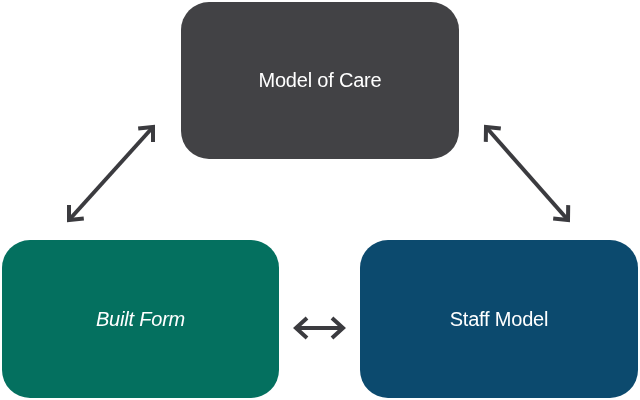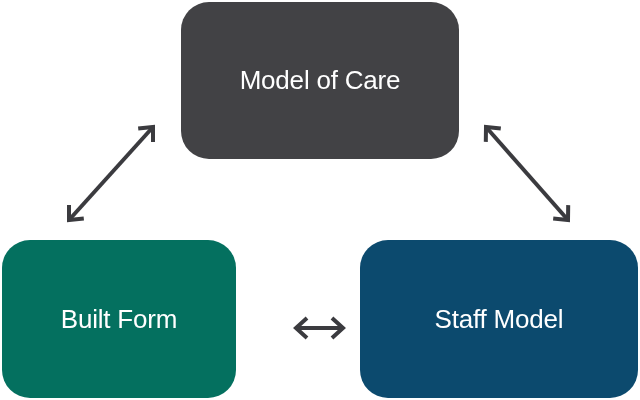--- a/index.html
+++ b/index.html
@@ -19,28 +19,28 @@
     width: 640px; height: 400px;
     pointer-events: none;
   }
 
   .node {
     position: absolute;
     display: flex;
     align-items: center;
     justify-content: center;
     border-radius: 28px;
-    font-size: 26px;
+    font-size: 20px;
     font-weight: 400;
     letter-spacing: -0.2px;
     text-align: center;
   }
 
   .node-model-of-care { left: 181px; top: 2px;   width: 278px; height: 157px; }
-  .node-built-form    { left: 2px;   top: 240px; width: 234px; height: 158px; }
+  .node-built-form    { left: 2px;   top: 240px; width: 277px; height: 158px; font-style: italic; }
   .node-staff-model   { left: 360px; top: 240px; width: 278px; height: 158px; }
 </style>
 </head>
 <body>
 
 <div class="canvas" style="background-color: rgb(255, 255, 255);">
 
   <svg class="arrows-layer" width="640" height="400" viewBox="0 0 640 400" xmlns="http://www.w3.org/2000/svg">
 
     <g fill="none" stroke-width="4" stroke="#3b3b3f">

